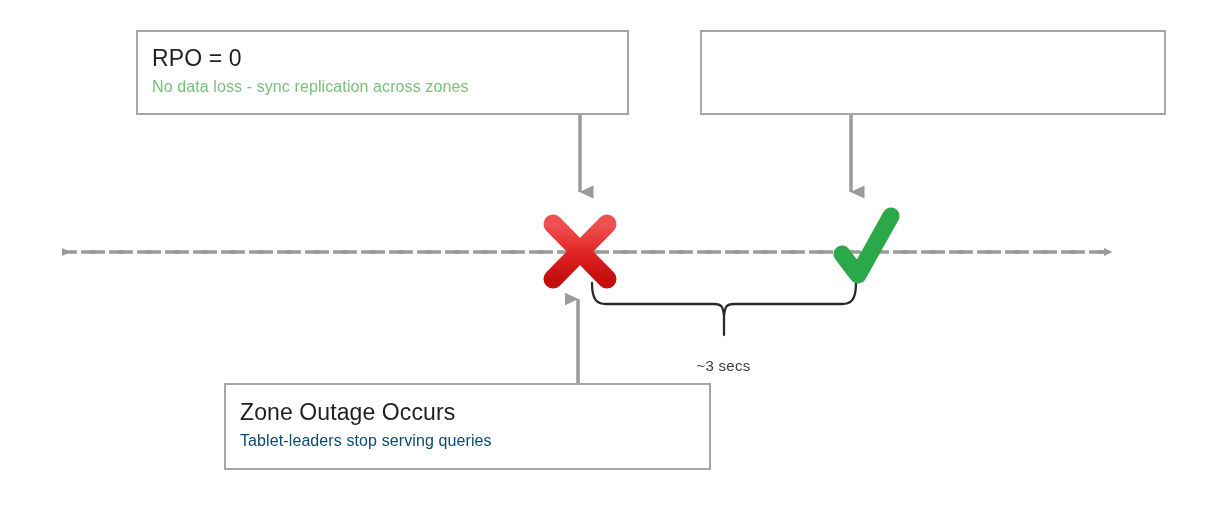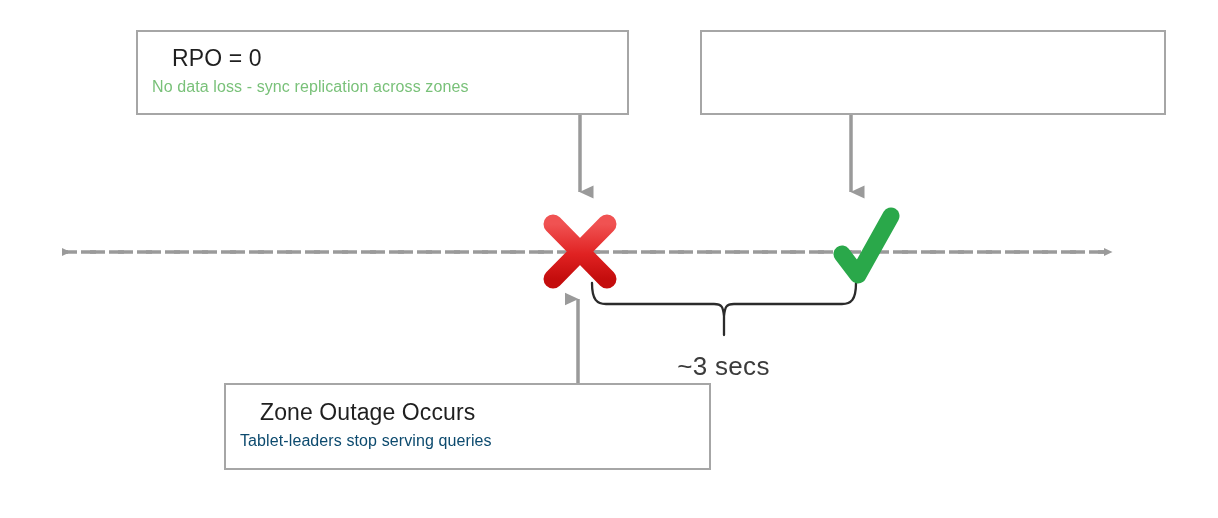--- a/index.html
+++ b/index.html
@@ -37,21 +37,20 @@
     justify-content: center;
     padding: 6px 14px 8px 14px;
     z-index: 5;
   }
   .callout .title {
     font-size: 23px;
     line-height: 30px;
     color: #1f1f1f;
     letter-spacing: 0.1px;
     white-space: nowrap;
-    margin-left: 20px;
   }
   .callout .sub {
     font-size: 16px;
     line-height: 27px;
     letter-spacing: 0.1px;
     white-space: nowrap;
   }
   .sub-green { color: #79c179; }
   .sub-red   { color: #0c4a6e; }
 
@@ -74,21 +73,21 @@
     height: 87px;
   }
 
   
   #duration-label {
     position: absolute;
     left: 656px;
     top: 353px;
     width: 135px;
     text-align: center;
-    font-size: 26px;
+    font-size: 15px;
     line-height: 26px;
     color: #3b3b3b;
     letter-spacing: 0.3px;
     z-index: 5;
   }
 </style>
 </head>
 <body>
 
 <div id="canvas">

